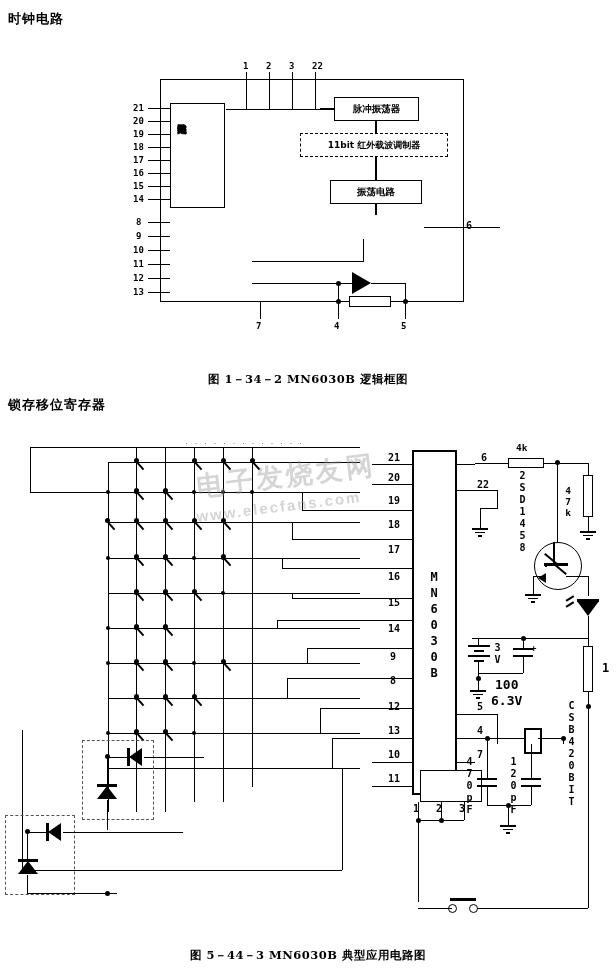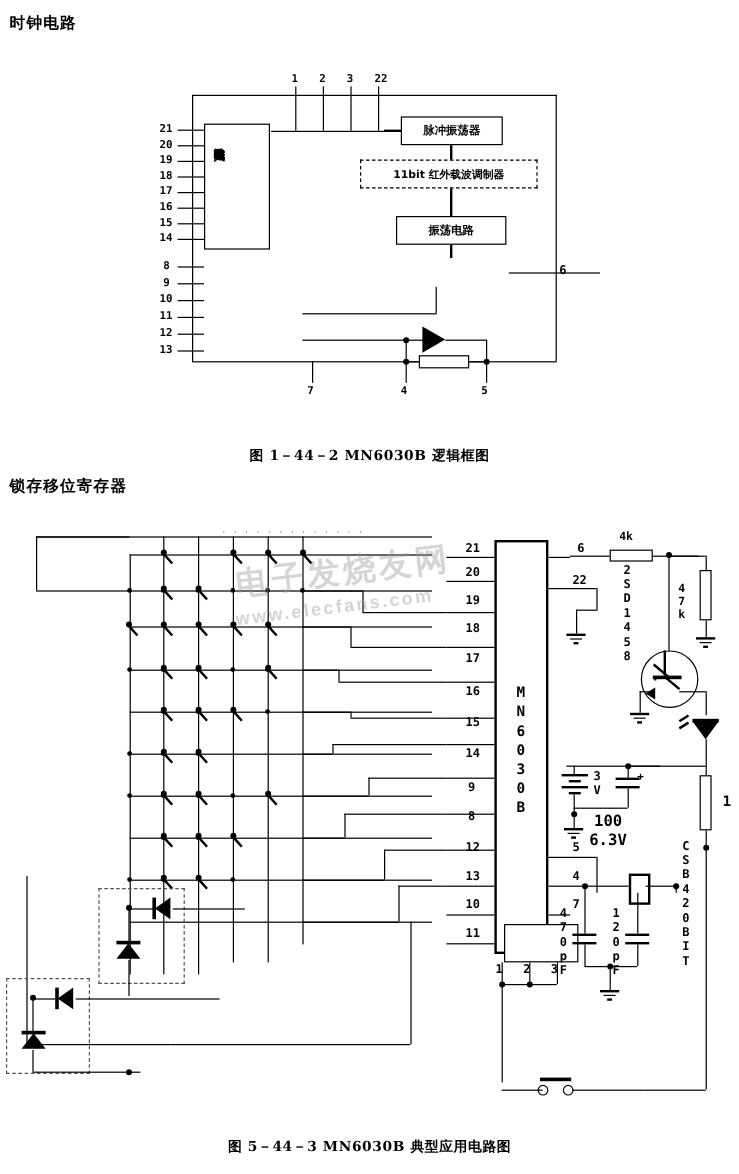--- a/index.html
+++ b/index.html
@@ -241,21 +241,21 @@
   <div class="dot" style="left:403px;top:299px;"></div>
 
   <div class="ln v1" style="left:260px;top:301px;height:18px;"></div>
   <div class="pin" style="left:256px;top:322px;">7</div>
   <div class="ln v1" style="left:338px;top:301px;height:18px;"></div>
   <div class="pin" style="left:334px;top:322px;">4</div>
   <div class="ln v1" style="left:405px;top:301px;height:18px;"></div>
   <div class="pin" style="left:401px;top:322px;">5</div>
 </div>
 
-<div class="abs caption" style="left:0;top:372px;">图 1－44－2   MN6030B 逻辑框图</div>
+<div class="abs caption" style="left:0;top:372px;">图 1－34－2   MN6030B 逻辑框图</div>
 
 <div class="abs heading" style="left:8px;top:396px;">锁存移位寄存器</div>
 
 <div class="abs" id="app-circuit" style="left:0;top:430px;width:616px;height:510px;">
 
   <div class="ln v1" style="left:108px;top:32px;height:350px;"></div>
   <div class="ln v1" style="left:136px;top:17px;height:365px;"></div>
   <div class="ln v1" style="left:165px;top:17px;height:365px;"></div>
   <div class="ln v1" style="left:194px;top:17px;height:355px;"></div>
   <div class="ln v1" style="left:223px;top:17px;height:355px;"></div>

